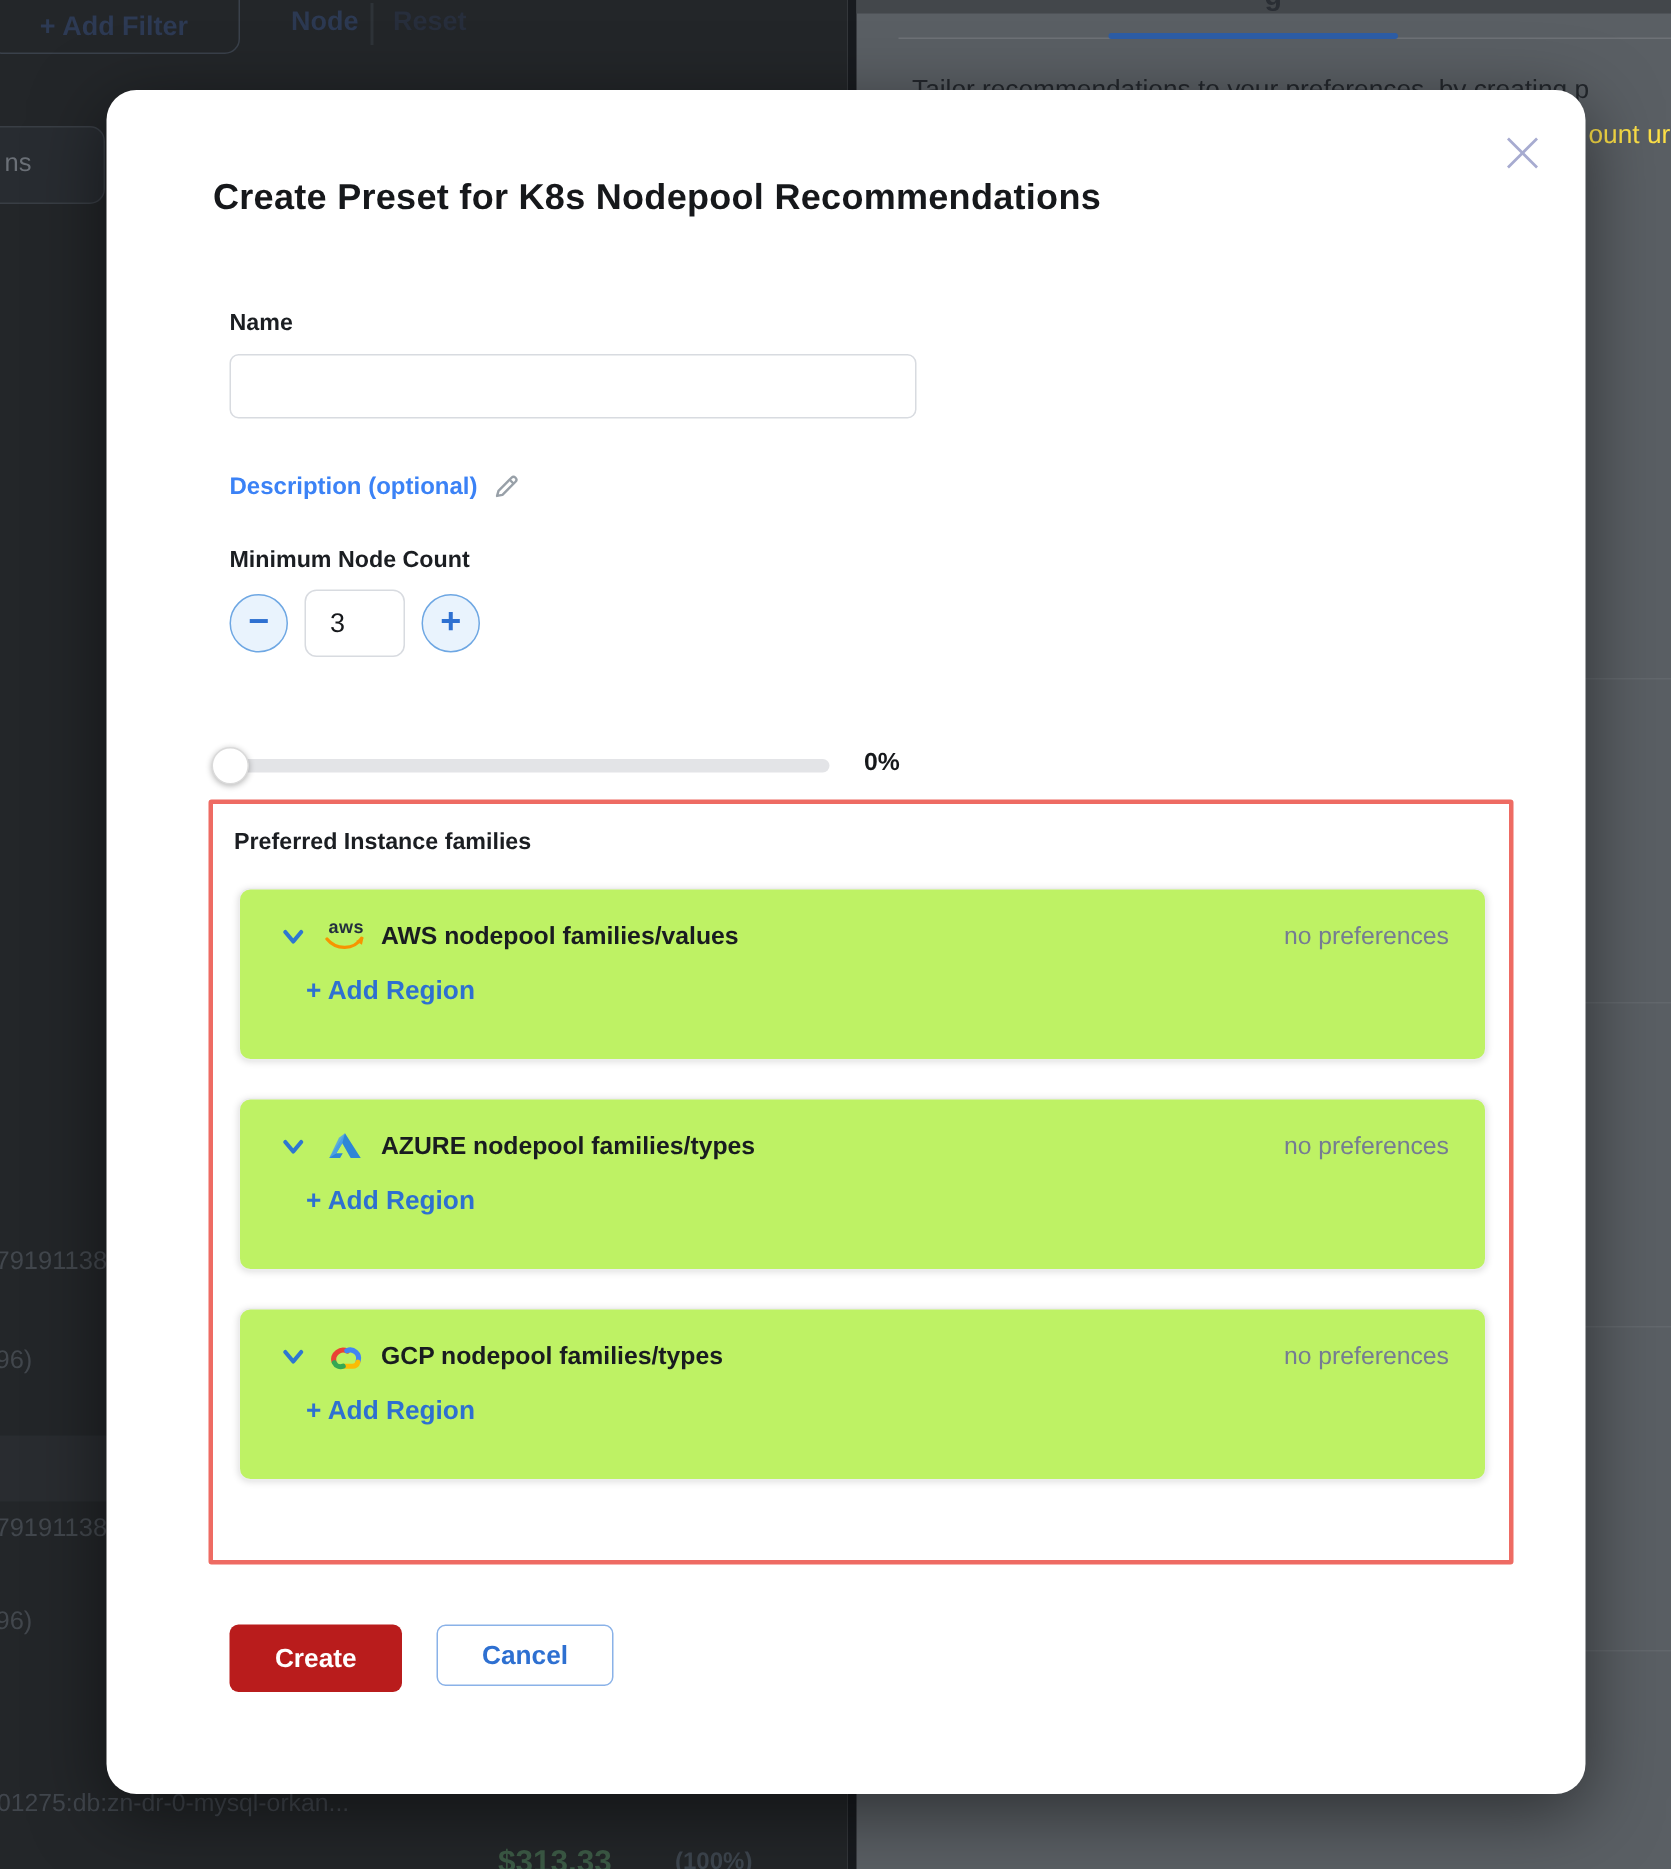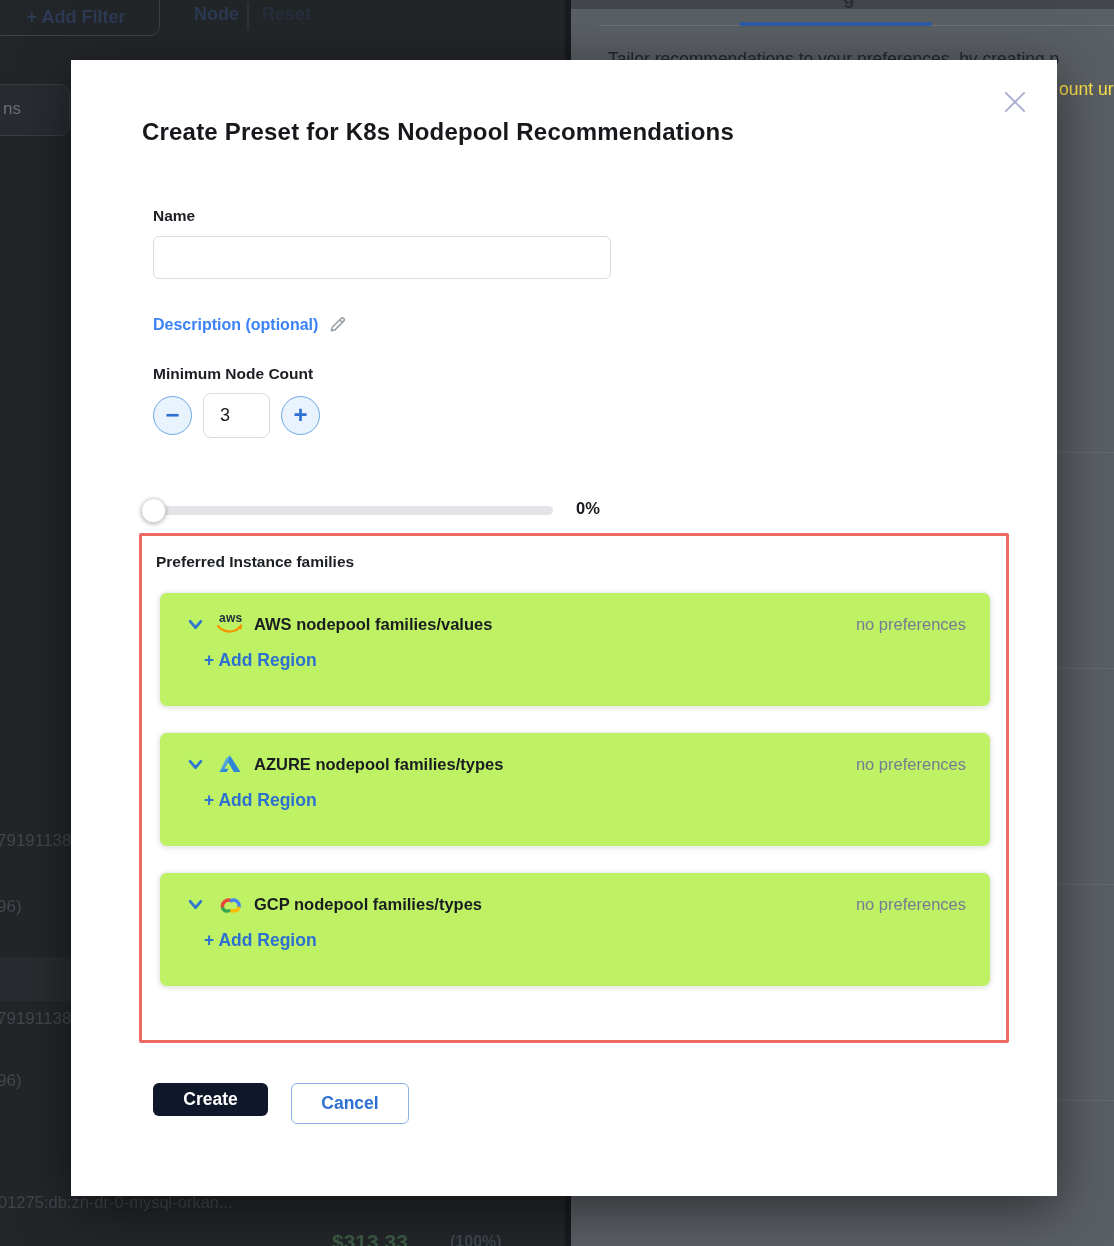--- a/index.html
+++ b/index.html
@@ -33,21 +33,21 @@
   .bg-right .topband { position:absolute; left:6px; top:0; width:543px; height:9px; background:#43474b; overflow:hidden; }
   .bg-right .tabfrag { position:absolute; left:272px; top:-13px; color:#2a2e34; font-size:19px; font-weight:600; }
   .bg-right .hdiv { position:absolute; left:34px; top:25px; width:515px; height:1px; background:#6e7277; }
   .bg-right .tabbar { position:absolute; left:174px; top:22px; width:193px; height:4px; border-radius:2px; background:#2d5da6; }
   .bg-right .line1 { position:absolute; left:43px; top:49px; color:#23272c; font-size:17.5px; white-space:nowrap; }
   .bg-right .line2 { position:absolute; left:494px; top:79px; color:#fde047; font-size:17.5px; white-space:nowrap; }
   .bg-right .rowline { position:absolute; left:34px; width:515px; height:1px; background:#63686d; }
 
   
   .modal { position:absolute; left:71px; top:60px; width:986px; height:1136px; background:#ffffff;
-           border-radius:0; box-shadow:0 12px 48px rgba(0,0,0,.5); z-index:10; }
+           border-radius:20px; box-shadow:0 12px 48px rgba(0,0,0,.5); z-index:10; }
   .close-btn { position:absolute; left:930px; top:28px; width:28px; height:28px; cursor:pointer; }
   .modal-title { position:absolute; left:71px; top:58px; font-size:24px; font-weight:700; color:#16181b; letter-spacing:.2px; }
 
   .field-label { position:absolute; left:82px; font-size:15.5px; font-weight:700; color:#1b1e22; }
   .name-input { position:absolute; left:82px; top:176px; width:458px; height:43px; border:1px solid #d8dbe0;
                 border-radius:6px; font-size:15px; padding:0 12px; color:#1b1e22; outline:none; background:#fff; }
   .desc-row { position:absolute; left:82px; top:255px; display:flex; align-items:center; gap:10px; }
   .desc-label { font-size:16px; font-weight:700; color:#3b82f6; }
 
   .stepper { position:absolute; left:82px; top:333px; display:flex; align-items:center; gap:11px; height:45px; }
@@ -74,21 +74,21 @@
   .prov-icon { margin-left:12px; width:28px; height:24px; flex:none; display:flex; align-items:center; justify-content:center; }
   .prov-label { margin-left:10px; font-size:16.5px; font-weight:700; color:#191c20; }
   .prov-status { margin-left:auto; margin-right:24px; font-size:16.5px; color:#757c92; }
   .add-region { position:absolute; left:44px; top:57px; color:#2e70d1; font-size:17.5px; font-weight:700; cursor:pointer; }
 
   .aws-logo { position:relative; width:28px; height:24px; display:block; }
   .aws-word { position:absolute; left:3px; top:-1px; font-size:12px; font-weight:700; color:#232f3e; letter-spacing:.3px; }
   .aws-smile { position:absolute; left:0; top:12px; width:28px; height:10px; }
 
   .btn-row { position:absolute; left:82px; top:1023px; display:flex; gap:23px; }
-  .btn-create { width:115px; height:33px; background:#0f172a; border:none; border-radius:6px; color:#fff;
+  .btn-create { width:115px; height:45px; background:#b91c1c; border:none; border-radius:6px; color:#fff;
                 font-size:17.5px; font-weight:700; cursor:pointer; font-family:"Liberation Sans",sans-serif; }
   .btn-cancel { width:118px; height:41px; background:#fff; border:1px solid #8ab2e8; border-radius:6px; color:#2e70d1;
                 font-size:17.5px; font-weight:700; cursor:pointer; font-family:"Liberation Sans",sans-serif; }
 </style>
 </head>
 <body>
 
 <div class="stage">
 
   <div class="bg-left">

